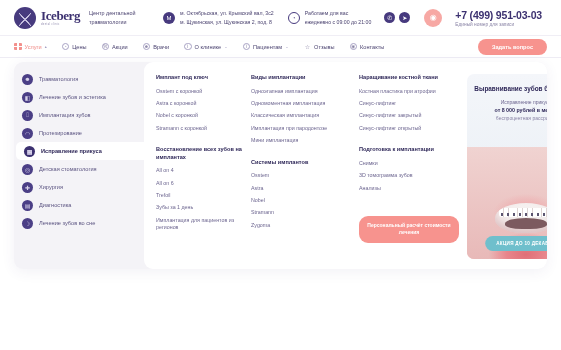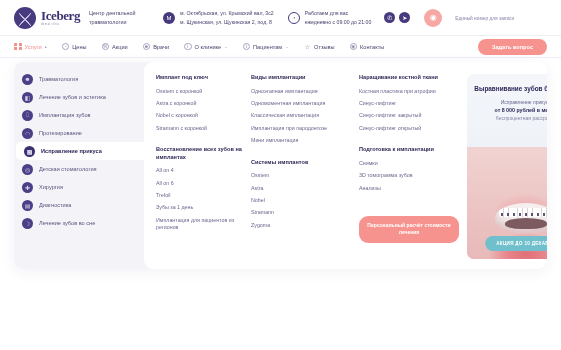--- a/index.html
+++ b/index.html
@@ -260,20 +260,21 @@
     </div>
 
     <div class="social">
       <span>✆</span>
       <span>➤</span>
     </div>
 
     <div class="eye-btn">◉</div>
 
     <div class="phone-wrap">
+      <div class="phone">+7 (499) 951-03-03</div>
       <div class="phone-sub">Единый номер для записи</div>
     </div>
   </div>
 
   <div class="nav">
 
     <div class="nav-item active">
       <span class="nic-grid"></span>
       <span>Услуги</span>
       <span class="caret">▴</span>

